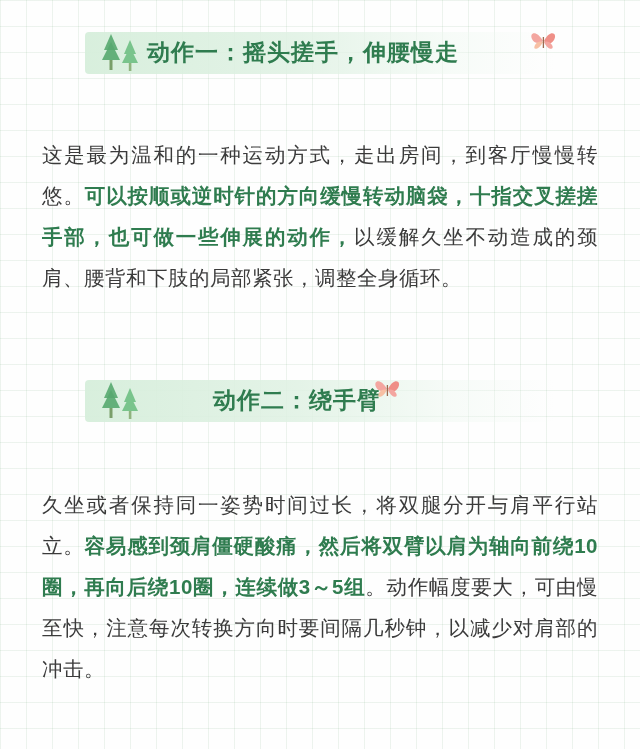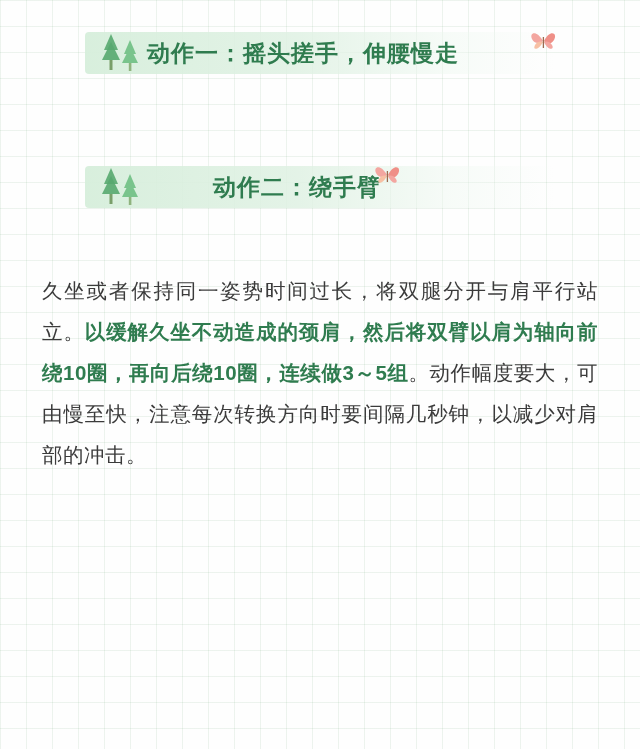--- a/index.html
+++ b/index.html
@@ -57,20 +57,21 @@
     position: absolute;
     left: 62px;
     top: 10px;
     height: 42px;
     line-height: 42px;
     font-size: 23px;
     font-weight: bold;
     color: #2f7c4f;
     letter-spacing: 1px;
     white-space: nowrap;
+    font-family: Liberation Serif, serif;
   }
   .heading .trees {
     position: absolute;
     left: 14px;
     top: 6px;
     width: 46px;
     height: 50px;
   }
   .heading .butterfly {
     position: absolute;
@@ -133,20 +134,23 @@
           <path d="M16 17 C10 6, 2 8, 5 15 C7 20, 13 20, 16 17 Z" fill="#f3a6a0"></path>
           <path d="M17 17 C23 5, 31 9, 27 16 C24 21, 19 20, 17 17 Z" fill="#ef8f87"></path>
           <path d="M16 18 C12 26, 5 27, 8 21 C10 17, 14 17, 16 18 Z" fill="#f7c0a4"></path>
           <path d="M17 18 C21 27, 28 26, 25 21 C23 17, 19 17, 17 18 Z" fill="#f3a6a0"></path>
           <path d="M16.4 13 L16.4 24" stroke="#9a6b4f" stroke-width="1.3"></path>
         </g>
       </svg>
     </div>
   </div>
 
+  <div class="para sec1-para">
+    <span>这是最为温和的一种运动方式，走出房间，到客厅慢慢转悠。</span><span class="hl">可以按顺或逆时针的方向缓慢转动脑袋，十指交叉搓搓手部，也可做一些伸展的动作，</span><span>以缓解久坐不动造成的颈肩、腰背和下肢的局部紧张，调整全身循环。</span>
+  </div>
 
   <div class="heading sec2 sec2-head">
     <div class="band"></div>
     <div class="trees">
       <svg viewBox="0 0 46 50" width="46" height="50">
         <g fill="#56a86f">
           <path d="M12 6 L19 22 L5 22 Z" opacity="0.9"></path>
           <path d="M12 14 L21 32 L3 32 Z" opacity="0.9"></path>
           <rect x="10.5" y="32" width="3" height="10" fill="#7a9f6a"></rect>
         </g>
@@ -165,16 +169,16 @@
           <path d="M17 17 C23 5, 31 9, 27 16 C24 21, 19 20, 17 17 Z" fill="#ef8f87"></path>
           <path d="M16 18 C12 26, 5 27, 8 21 C10 17, 14 17, 16 18 Z" fill="#f7c0a4"></path>
           <path d="M17 18 C21 27, 28 26, 25 21 C23 17, 19 17, 17 18 Z" fill="#f3a6a0"></path>
           <path d="M16.4 13 L16.4 24" stroke="#9a6b4f" stroke-width="1.3"></path>
         </g>
       </svg>
     </div>
   </div>
 
   <div class="para sec2-para">
-    <span>久坐或者保持同一姿势时间过长，将双腿分开与肩平行站立。</span><span class="hl">以缓解久坐不动造成的颈肩，然后将双臂以肩为轴向前绕10圈，再向后绕10圈，连续做3～5组</span><span>。动作幅度要大，可由慢至快，注意每次转换方向时要间隔几秒钟，以减少对肩部的冲击。</span>
+    <span>久坐或者保持同一姿势时间过长，将双腿分开与肩平行站立。</span><span class="hl">容易感到颈肩僵硬酸痛，然后将双臂以肩为轴向前绕10圈，再向后绕10圈，连续做3～5组</span><span>。动作幅度要大，可由慢至快，注意每次转换方向时要间隔几秒钟，以减少对肩部的冲击。</span>
   </div>
 
 </div>
 
 </body></html>

